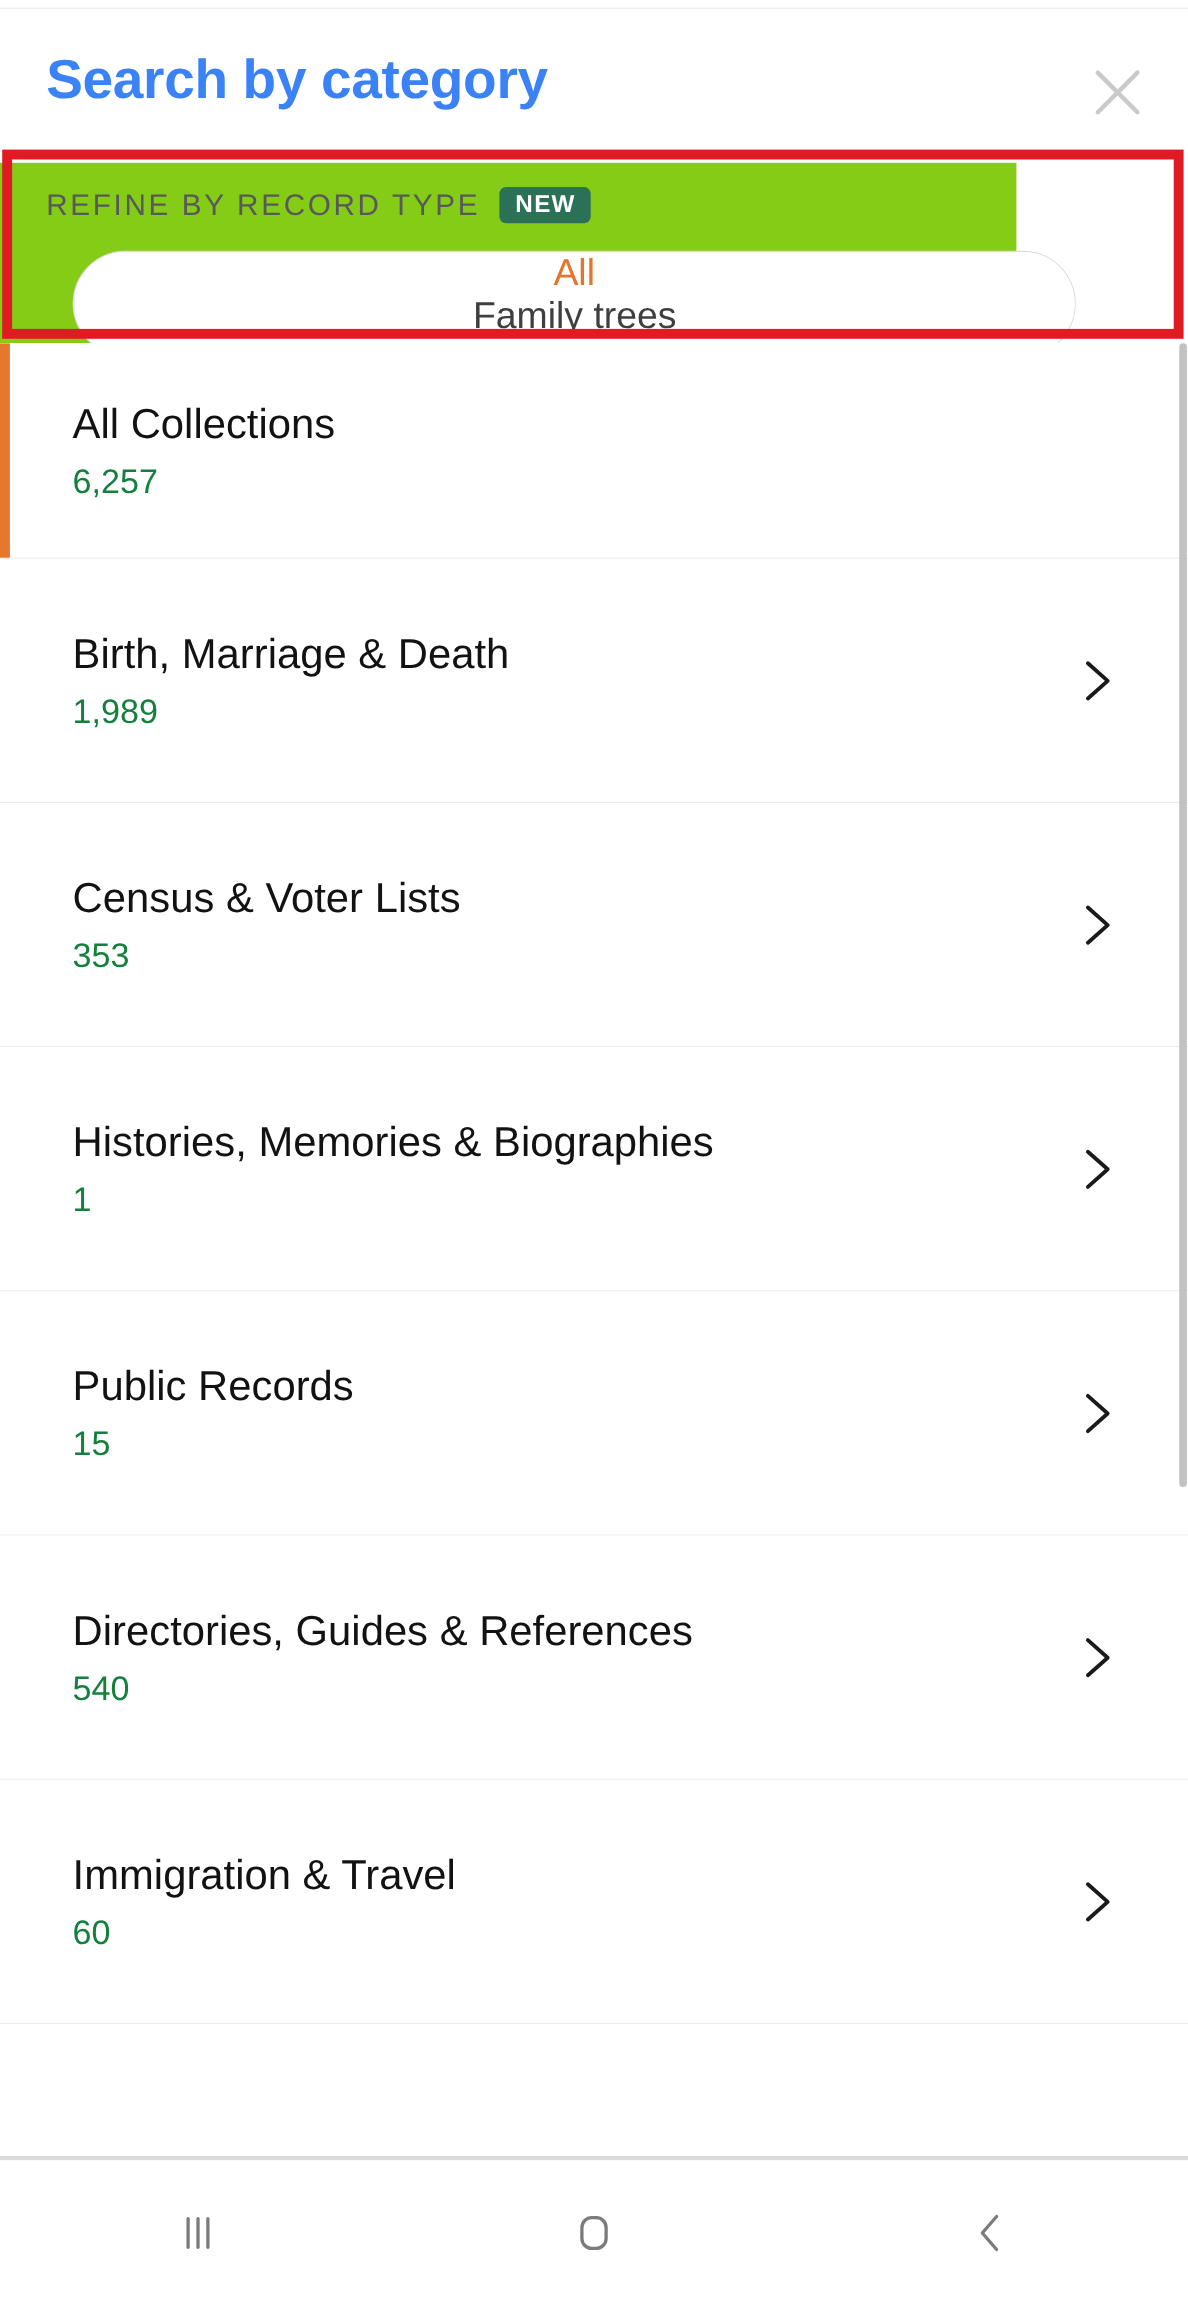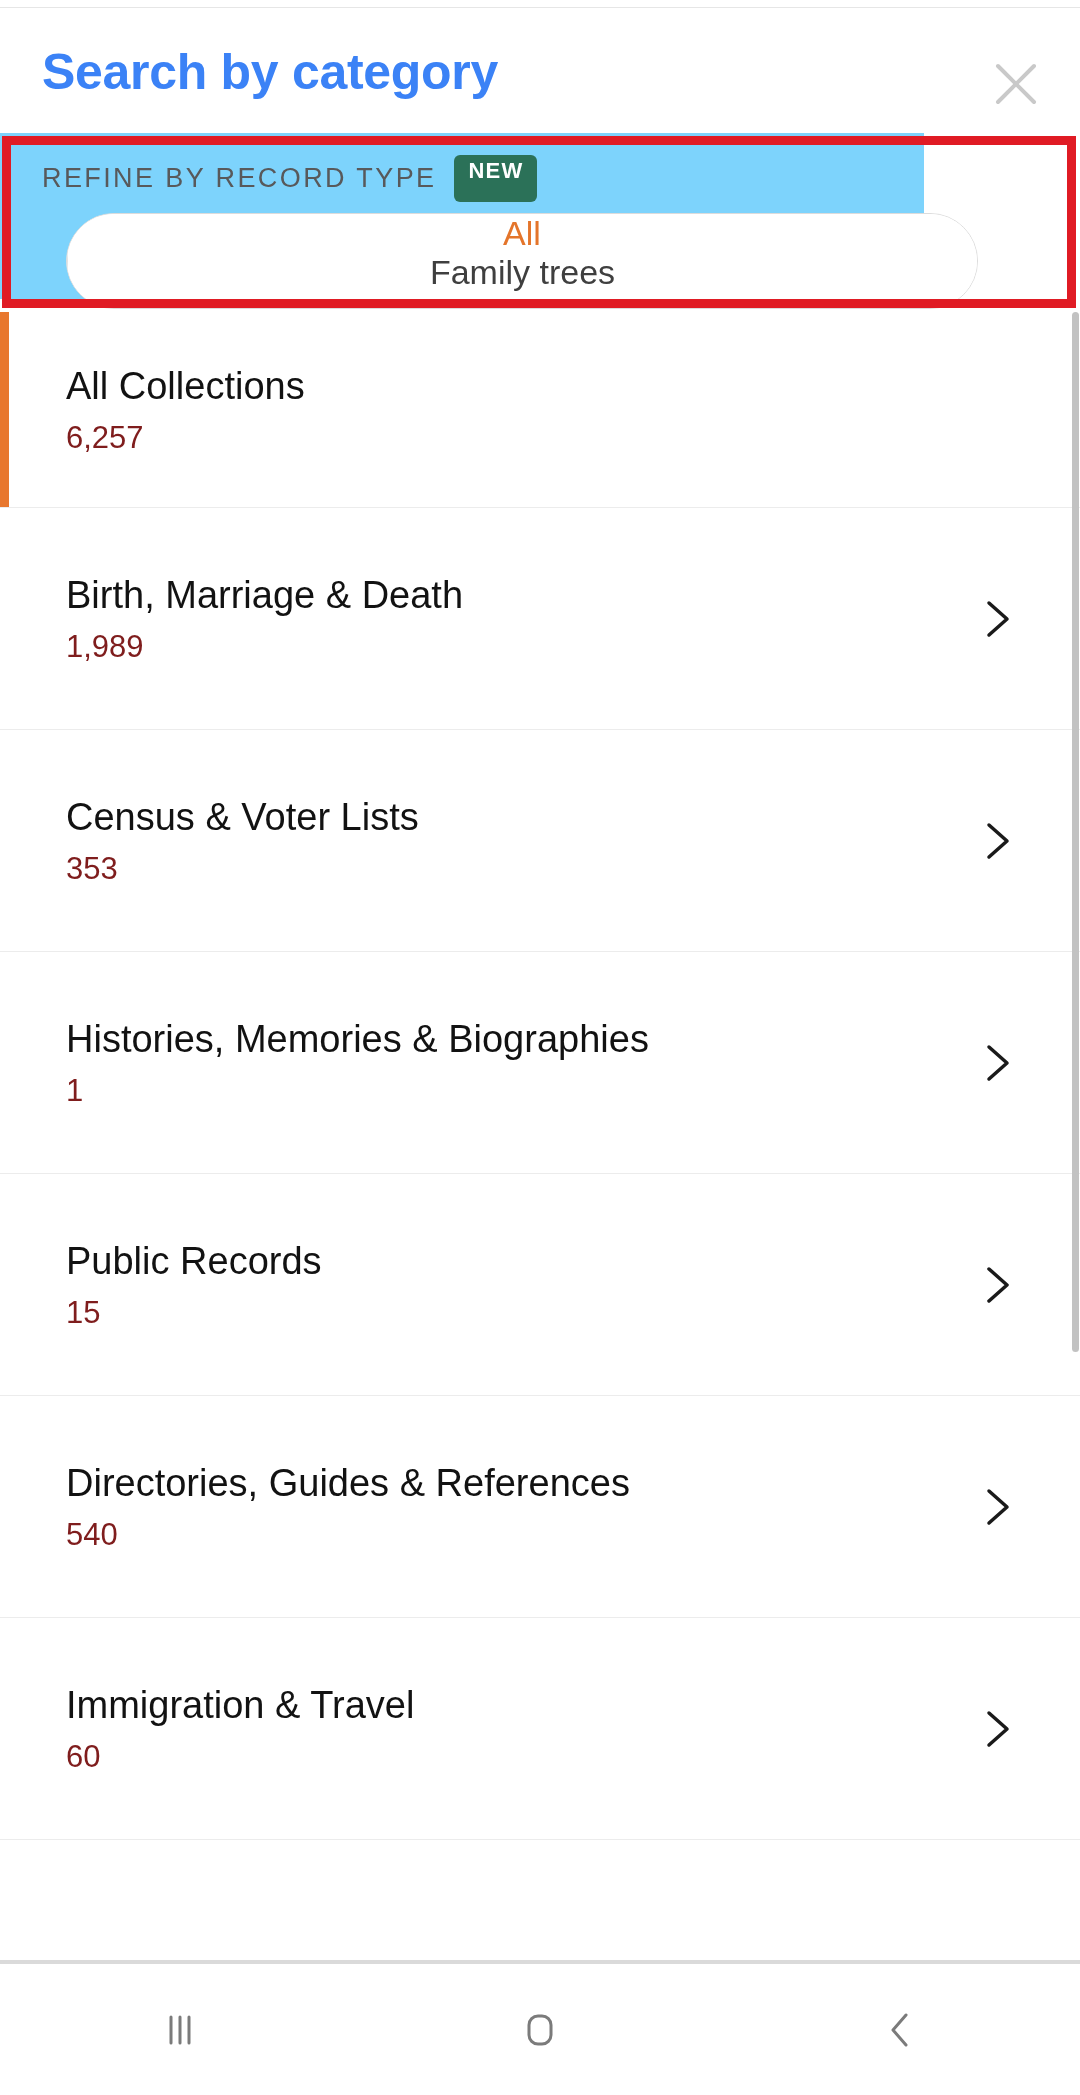--- a/index.html
+++ b/index.html
@@ -56,25 +56,25 @@
     top: 48px;
     width: 56px;
     height: 56px;
     cursor: pointer;
   }
   .close-btn svg { display: block; }
 
   
   .refine-block {
     position: absolute;
-    top: 133px;
+    top: 148px;
     left: 0;
     width: 924px;
     height: 166px;
-    background: #7dd3fc;
+    background: #84cc16;
     box-sizing: border-box;
   }
   .refine-label-row {
     position: absolute;
     top: 22px;
     left: 42px;
     display: flex;
     align-items: center;
     gap: 18px;
   }
@@ -85,21 +85,21 @@
     font-weight: normal;
     text-transform: uppercase;
     white-space: nowrap;
   }
   .new-badge {
     background: #2b7158;
     color: #ffffff;
     font-size: 22px;
     font-weight: bold;
     letter-spacing: 1.2px;
-    padding: 5px 14px 20px 14px;
+    padding: 5px 14px 6px 14px;
     border-radius: 6px;
     line-height: 1;
     white-space: nowrap;
   }
 
   
   .segmented {
     position: absolute;
     top: 80px;
     left: 66px;
@@ -177,21 +177,21 @@
     gap: 14px;
   }
   .row-title {
     font-size: 38px;
     color: #121212;
     line-height: 1.1;
     white-space: nowrap;
   }
   .row-count {
     font-size: 31px;
-    color: #7f1d1d;
+    color: #15803d;
     line-height: 1;
   }
   .chevron {
     position: absolute;
     right: 62px;
     top: 50%;
     transform: translateY(-50%);
     width: 44px;
     height: 44px;
   }

